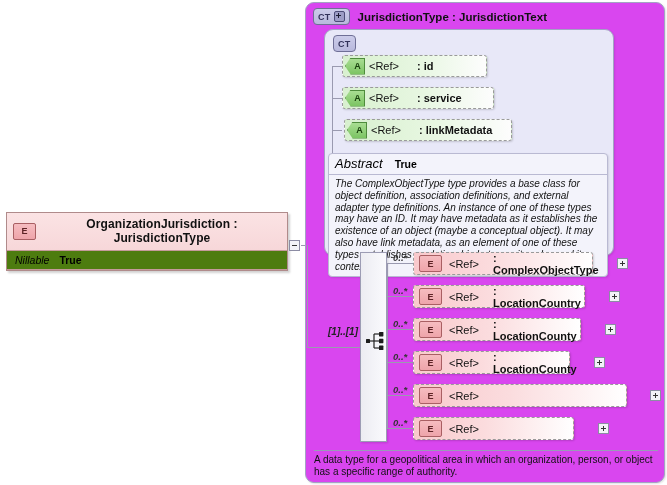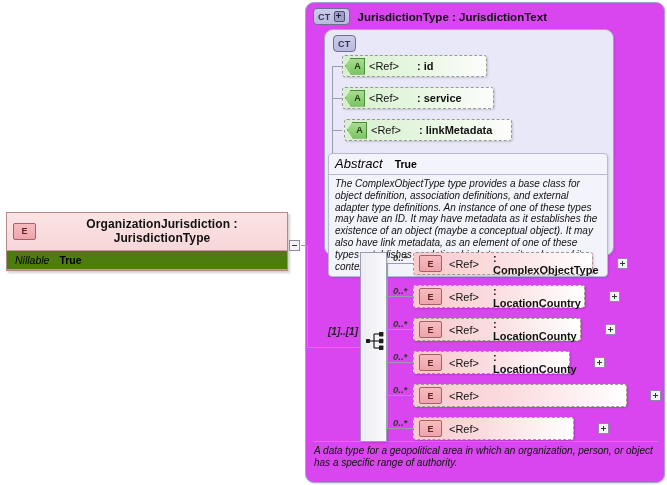--- a/index.html
+++ b/index.html
@@ -188,24 +188,24 @@
   }
   .elrow .badge-e{margin-right:7px;}
   .elrow .ref{font-size:11px;color:#111;margin-right:14px;}
   .elrow .nm{font-size:11px;color:#111;font-weight:bold;}
   .occ{
     position:absolute;font-style:italic;font-weight:bold;font-size:9.5px;color:#333;
   }
 
   
   #panel-doc{
-    position:absolute;left:8px;top:438px;width:344px;
+    position:absolute;left:8px;top:447px;width:344px;
     border-top:1px solid #9a9ab8;
     padding-top:3px;
-    font-style:italic;font-size:10px;line-height:12px;color:#111;
+    font-size:10px;line-height:12px;color:#111;
   }
 </style>
 </head>
 <body>
 
 <div id="stage">
 
   <div id="left-node">
     <div class="hdr">
       <span class="badge-e">E</span>

